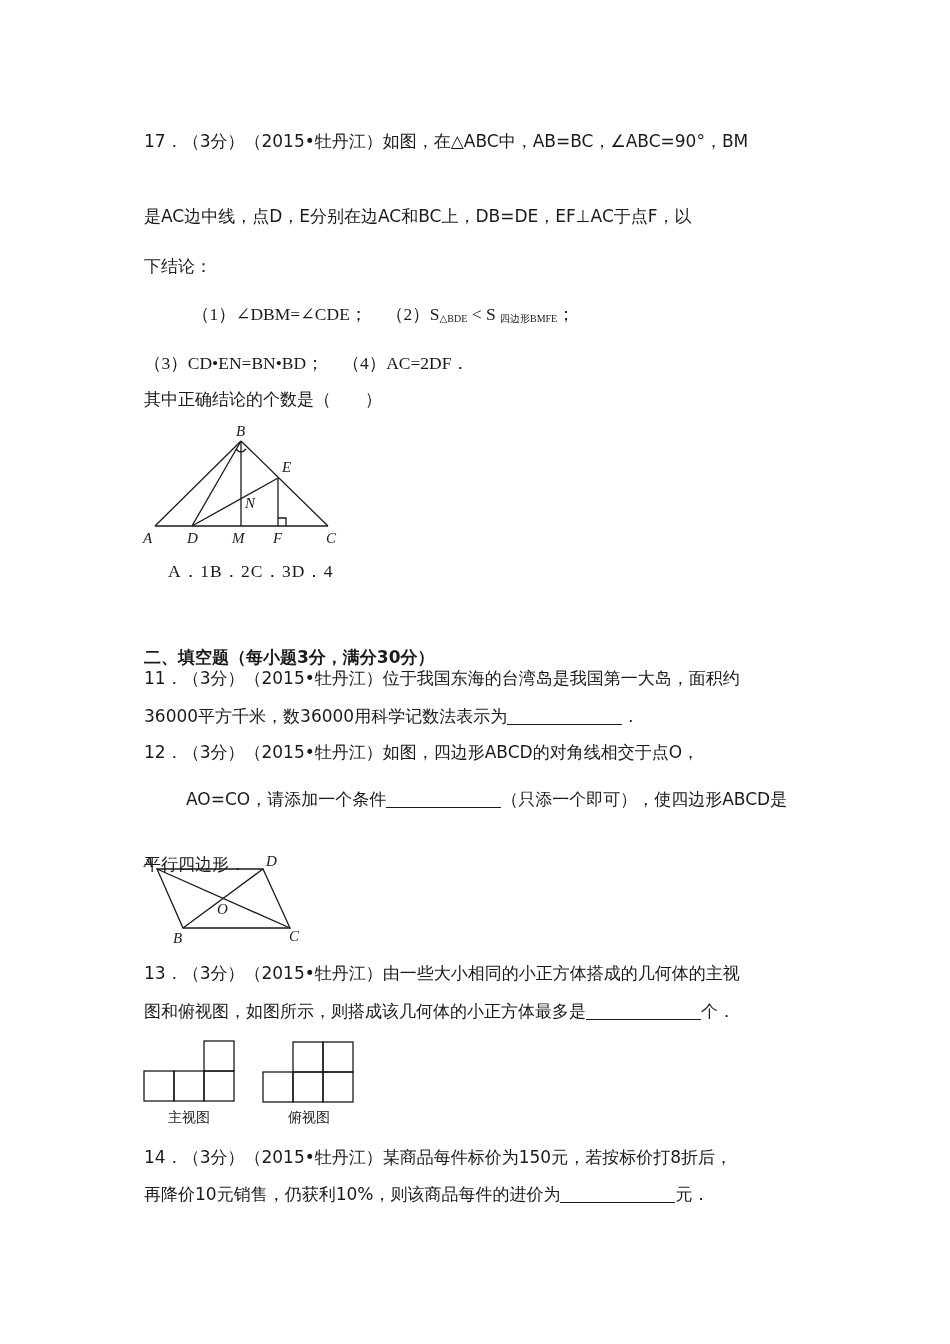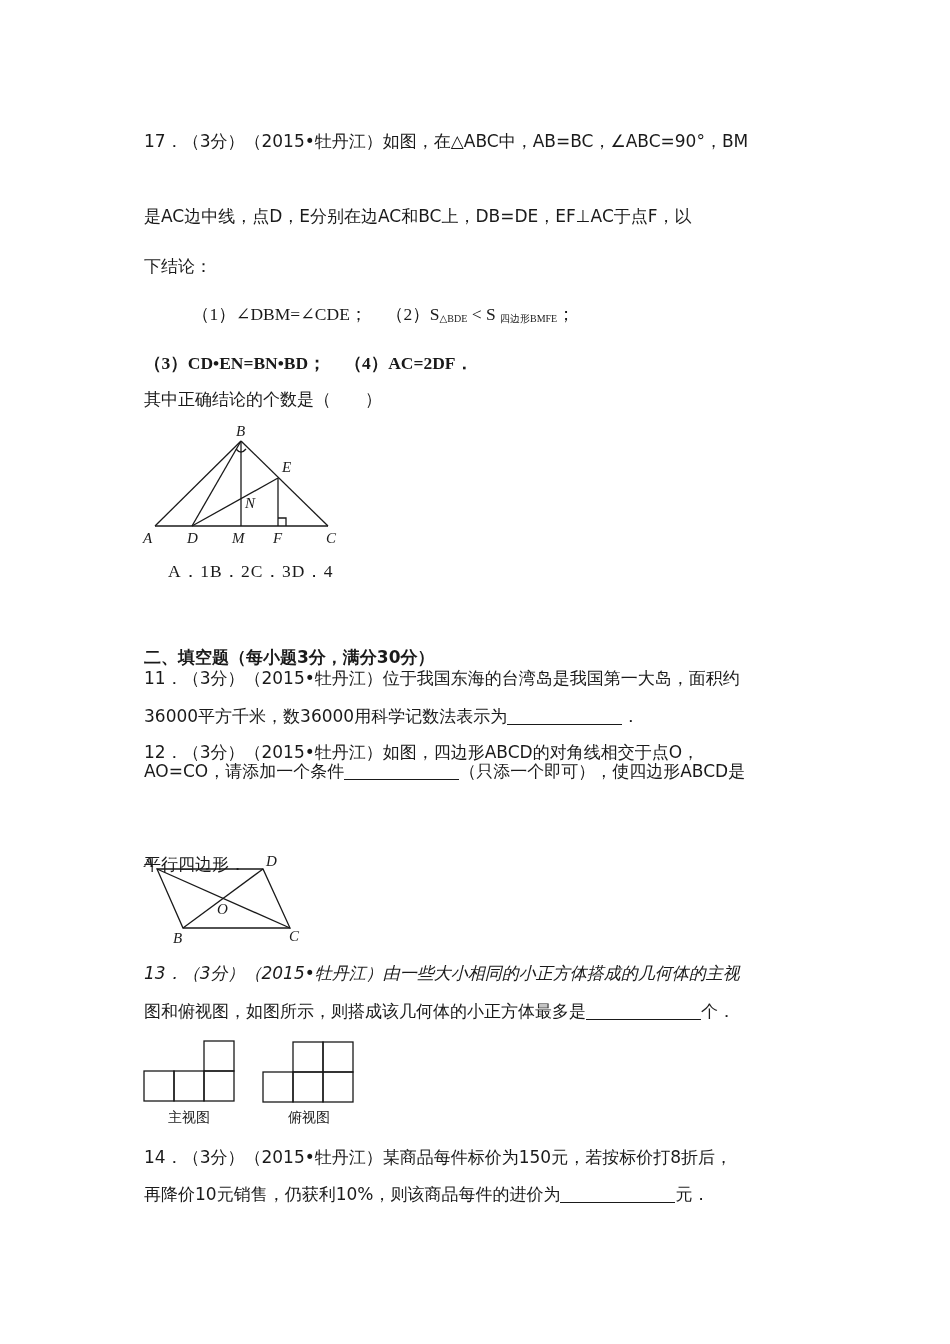--- a/index.html
+++ b/index.html
@@ -19,21 +19,21 @@
 
 <div class="line cjk" style="top:129px;">17．（3分）（2015•牡丹江）如图，在△ABC中，AB=BC，∠ABC=90°，BM</div>
 <div class="line cjk" style="top:204px;">是AC边中线，点D，E分别在边AC和BC上，DB=DE，EF⊥AC于点F，以</div>
 <div class="line cjk" style="top:254px;">下结论：</div>
 
 <div class="line" style="top:302px;margin-left:48px;">
   <span>（1）∠DBM=∠CDE；</span>
   <span style="display:inline-block;width:10px;"></span>
   <span><span>（2）S</span><span class="sub">△BDE</span><span> &lt; S </span><span class="sub">四边形BMFE</span><span>；</span></span>
 </div>
-<div class="line" style="top:351px;font-weight:bold;">
+<div class="line" style="top:351px;">
   <span>（3）CD•EN=BN•BD；</span>
   <span style="display:inline-block;width:10px;"></span>
   <span>（4）AC=2DF．</span>
 </div>
 <div class="line cjk" style="top:387px;">其中正确结论的个数是（　　）</div>
 
 <svg style="left:0;top:0;" width="950" height="1344">
   <g stroke="#1a1a1a" stroke-width="1.3" fill="none">
     <line x1="155" y1="526" x2="328" y2="526"></line>
     <line x1="155" y1="526" x2="241" y2="441"></line>
@@ -58,39 +58,39 @@
 <div class="line" style="top:559px;left:168px;letter-spacing:1px;">A．1B．2C．3D．4</div>
 
 <div class="line cjk bold" style="top:632px;">二、填空题（每小题3分，满分30分）</div>
 
 <div class="line cjk" style="top:666px;">11．（3分）（2015•牡丹江）位于我国东海的台湾岛是我国第一大岛，面积约</div>
 <div class="line cjk" style="top:704px;">
   <span>36000平方千米，数36000用科学记数法表示为</span><span class="blank" style="width:115px;"></span><span>．</span>
 </div>
 
 <div class="line cjk" style="top:740px;">12．（3分）（2015•牡丹江）如图，四边形ABCD的对角线相交于点O，</div>
-<div class="line cjk" style="top:759px;">
+<div class="line cjk" style="top:787px;margin-left:42px;">
   <span>AO=CO，请添加一个条件</span><span class="blank" style="width:115px;"></span><span>（只添一个即可），使四边形ABCD是</span>
 </div>
 <div class="line cjk" style="top:852px;">平行四边形．</div>
 
 <svg style="left:0;top:0;" width="950" height="1344">
   <g stroke="#1a1a1a" stroke-width="1.3" fill="none">
     <polygon points="157,869 263,869 290,928 183,928"></polygon>
     <line x1="157" y1="869" x2="290" y2="928"></line>
     <line x1="263" y1="869" x2="183" y2="928"></line>
   </g>
   <text class="lbl" x="144" y="867">A</text>
   <text class="lbl" x="266" y="866">D</text>
   <text class="lbl" x="217" y="914">O</text>
   <text class="lbl" x="173" y="943">B</text>
   <text class="lbl" x="289" y="941">C</text>
 </svg>
 
-<div class="line cjk" style="top:961px;font-style:italic;">13．（3分）（2015•牡丹江）由一些大小相同的小正方体搭成的几何体的主视</div>
+<div class="line cjk" style="top:961px;">13．（3分）（2015•牡丹江）由一些大小相同的小正方体搭成的几何体的主视</div>
 <div class="line cjk" style="top:999px;">
   <span>图和俯视图，如图所示，则搭成该几何体的小正方体最多是</span><span class="blank" style="width:115px;"></span><span>个．</span>
 </div>
 
 <svg style="left:0;top:0;" width="950" height="1344">
   <g stroke="#1a1a1a" stroke-width="1.3" fill="none">
     <rect x="144" y="1071" width="30" height="30"></rect>
     <rect x="174" y="1071" width="30" height="30"></rect>
     <rect x="204" y="1071" width="30" height="30"></rect>
     <rect x="204" y="1041" width="30" height="30"></rect>

